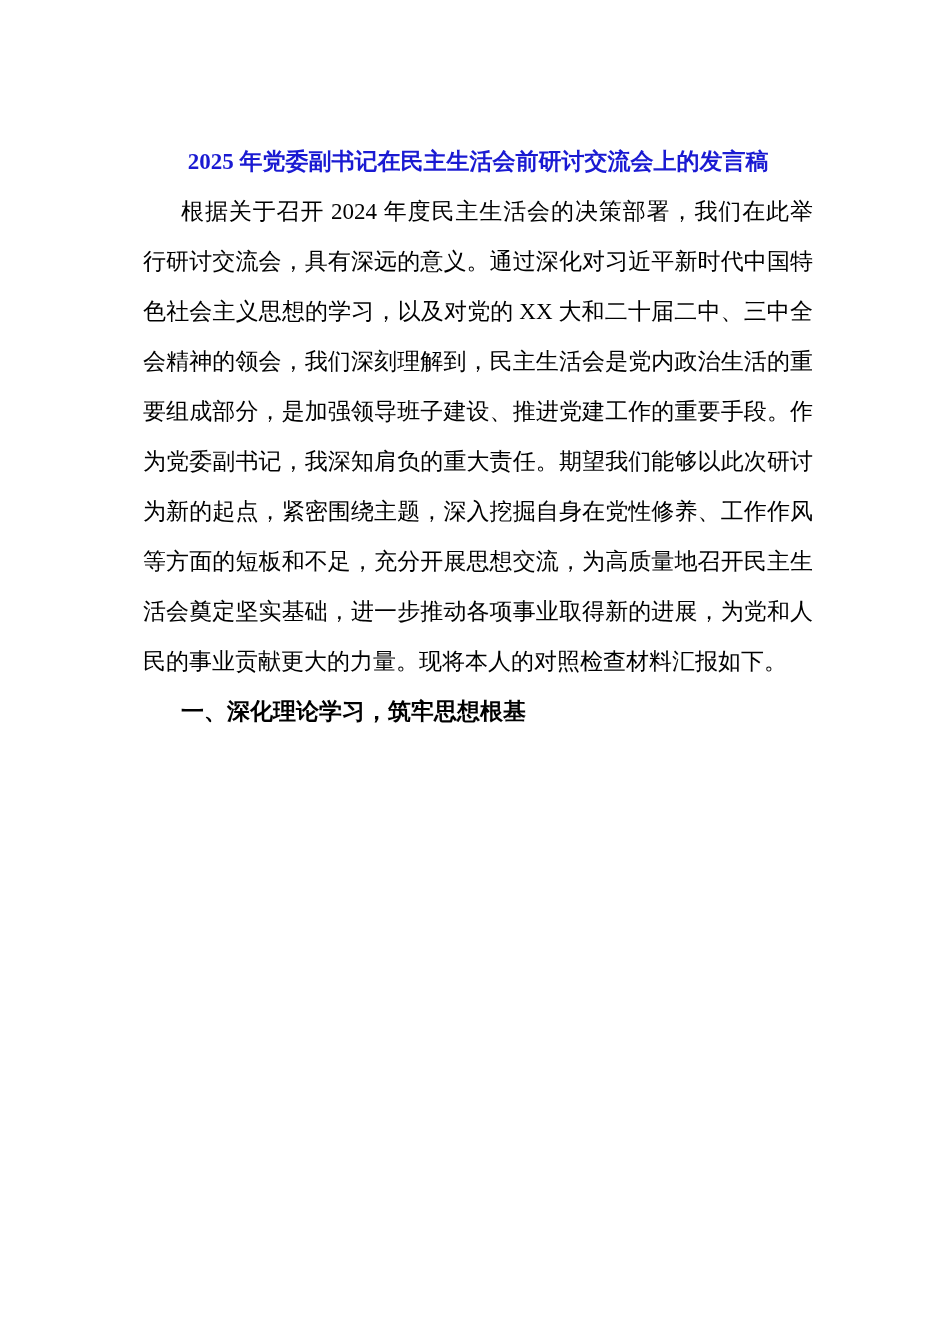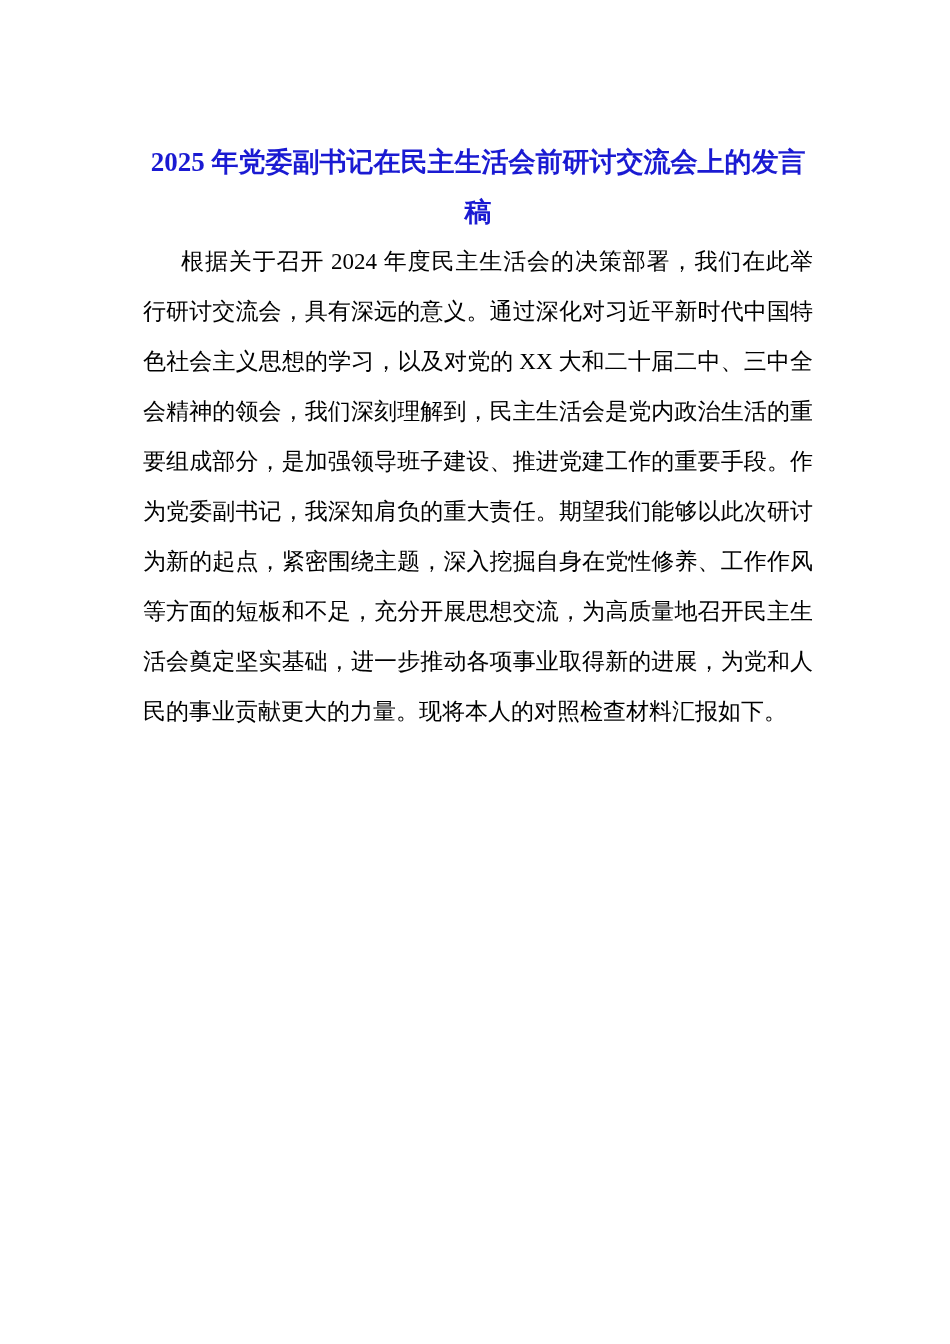--- a/index.html
+++ b/index.html
@@ -25,21 +25,21 @@
     width: 720px;
     margin: 126px auto 0;
     font-size: 31px;
     font-weight: 700;
     line-height: 54px;
     text-align: center;
     color: #000000;
   }
   .article-heading {
     margin: 137px 0 0;
-    font-size: 27px;
+    font-size: 23px;
     font-weight: 700;
     line-height: 50px;
     text-align: center;
     color: #1a1ad2;
   }
   .body-par {
     margin: 0;
     font-size: 23px;
     line-height: 50px;
     text-align: justify;
@@ -62,15 +62,16 @@
 </head>
 <body>
 
 <div class="page">
 
 
   <h2 class="article-heading" style="color: rgb(26, 26, 210);">2025 年党委副书记在民主生活会前研讨交流会上的发言稿</h2>
 
   <p class="body-par">根据关于召开 2024 年度民主生活会的决策部署，我们在此举行研讨交流会，具有深远的意义。通过深化对习近平新时代中国特色社会主义思想的学习，以及对党的 XX 大和二十届二中、三中全会精神的领会，我们深刻理解到，民主生活会是党内政治生活的重要组成部分，是加强领导班子建设、推进党建工作的重要手段。作为党委副书记，我深知肩负的重大责任。期望我们能够以此次研讨为新的起点，紧密围绕主题，深入挖掘自身在党性修养、工作作风等方面的短板和不足，充分开展思想交流，为高质量地召开民主生活会奠定坚实基础，进一步推动各项事业取得新的进展，为党和人民的事业贡献更大的力量。现将本人的对照检查材料汇报如下。</p>
 
+  <h3 class="section-heading">一、深化理论学习，筑牢思想根基</h3>
 
 
 </div>
 
 </body></html>

